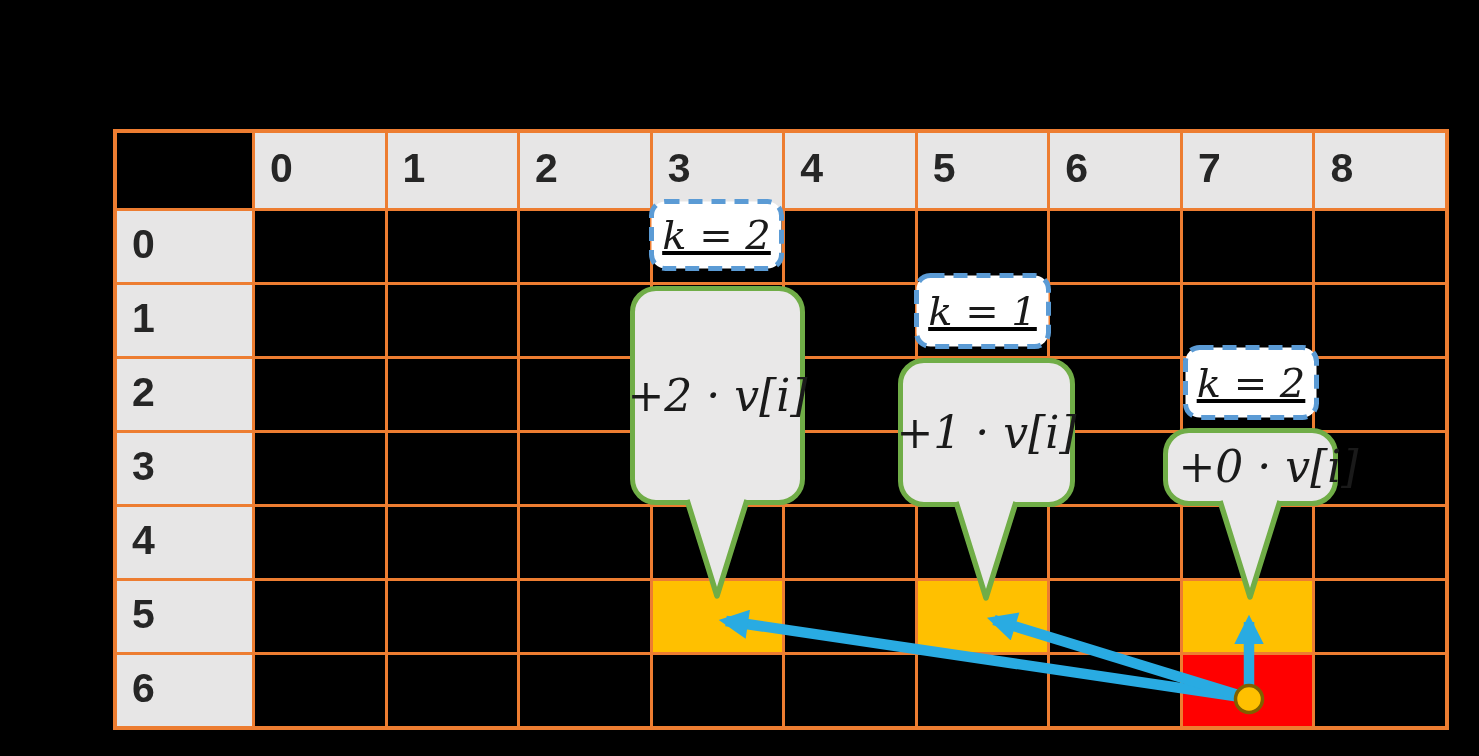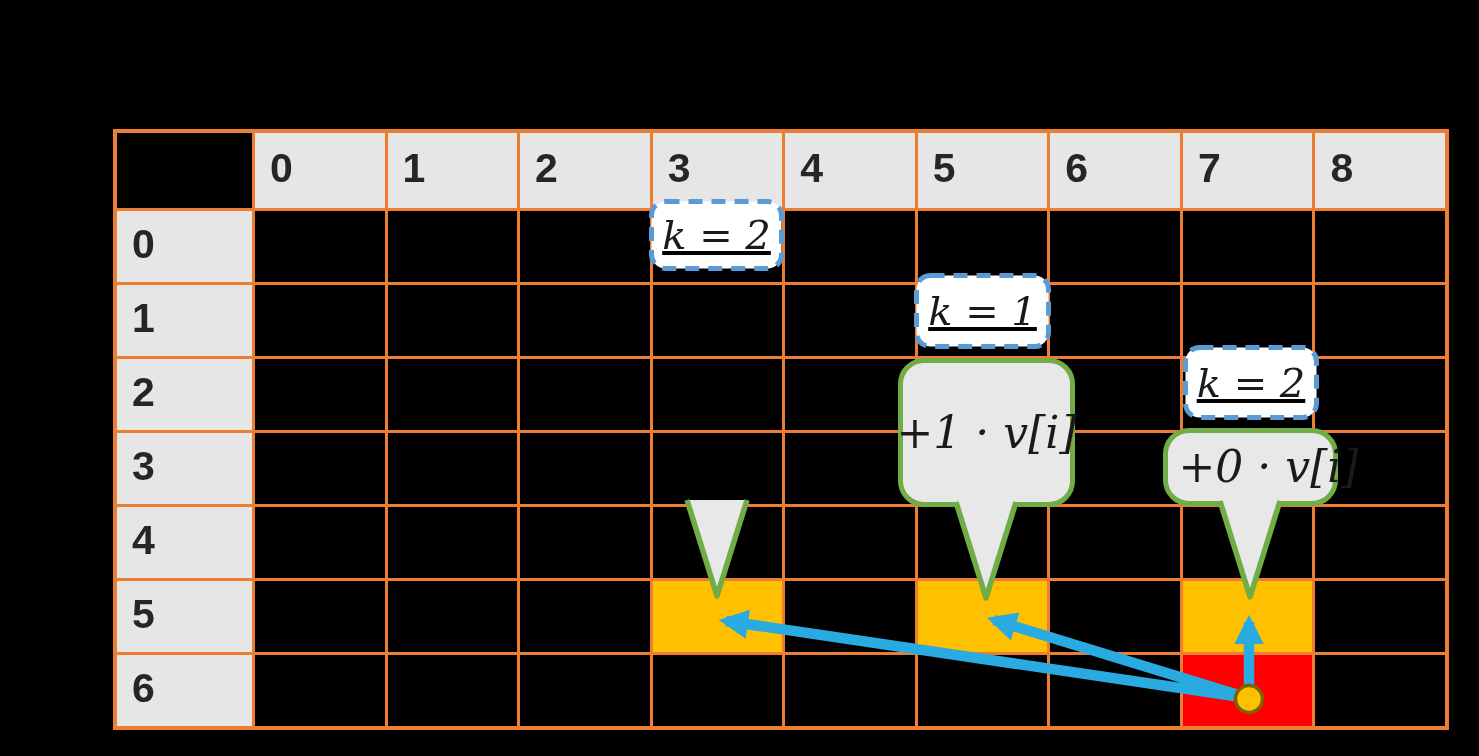--- a/index.html
+++ b/index.html
@@ -148,20 +148,23 @@
       <div class="cell"></div>
       <div class="cell"></div>
       <div class="cell"></div>
       <div class="cell"></div>
       <div class="cell"></div>
       <div class="cell"></div>
       <div class="cell hl-red"></div>
       <div class="cell"></div>
     </div>
 
+  <div class="gcallout gc2">
+    <span>+2 · v[i]</span>
+  </div>
   <svg class="pointer p2" viewBox="0 0 72 104">
     <path d="M6,1 L36,97 L66,1" fill="var(--callout-fill,#E9E8E8)" stroke="var(--callout-border-green,#70AD47)" stroke-width="5.5" stroke-linejoin="round"></path>
   </svg>
 
   <div class="gcallout gc1">
     <span>+1 · v[i]</span>
   </div>
   <svg class="pointer p1" viewBox="0 0 72 104">
     <path d="M6,1 L36,97 L66,1" fill="var(--callout-fill,#E9E8E8)" stroke="var(--callout-border-green,#70AD47)" stroke-width="5.5" stroke-linejoin="round"></path>
   </svg>

